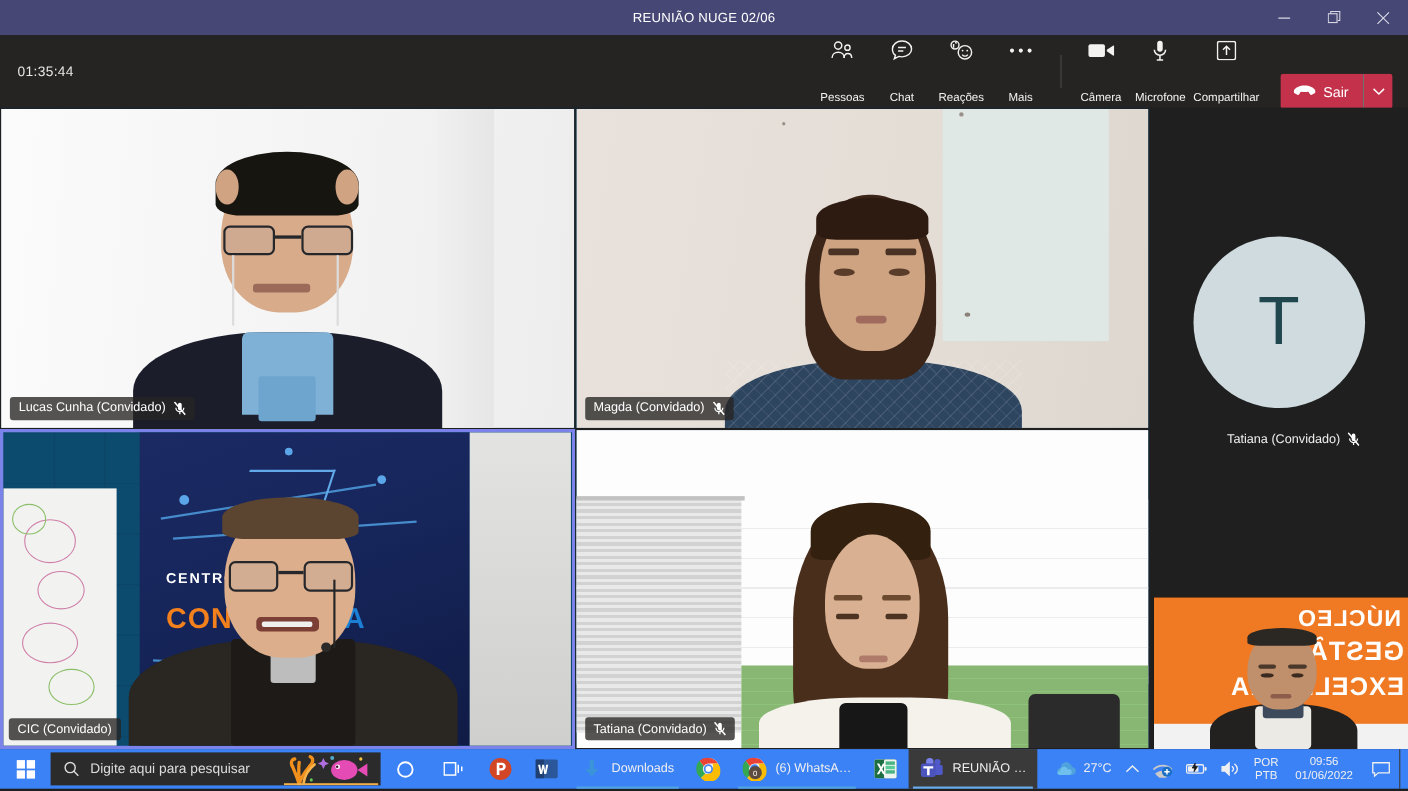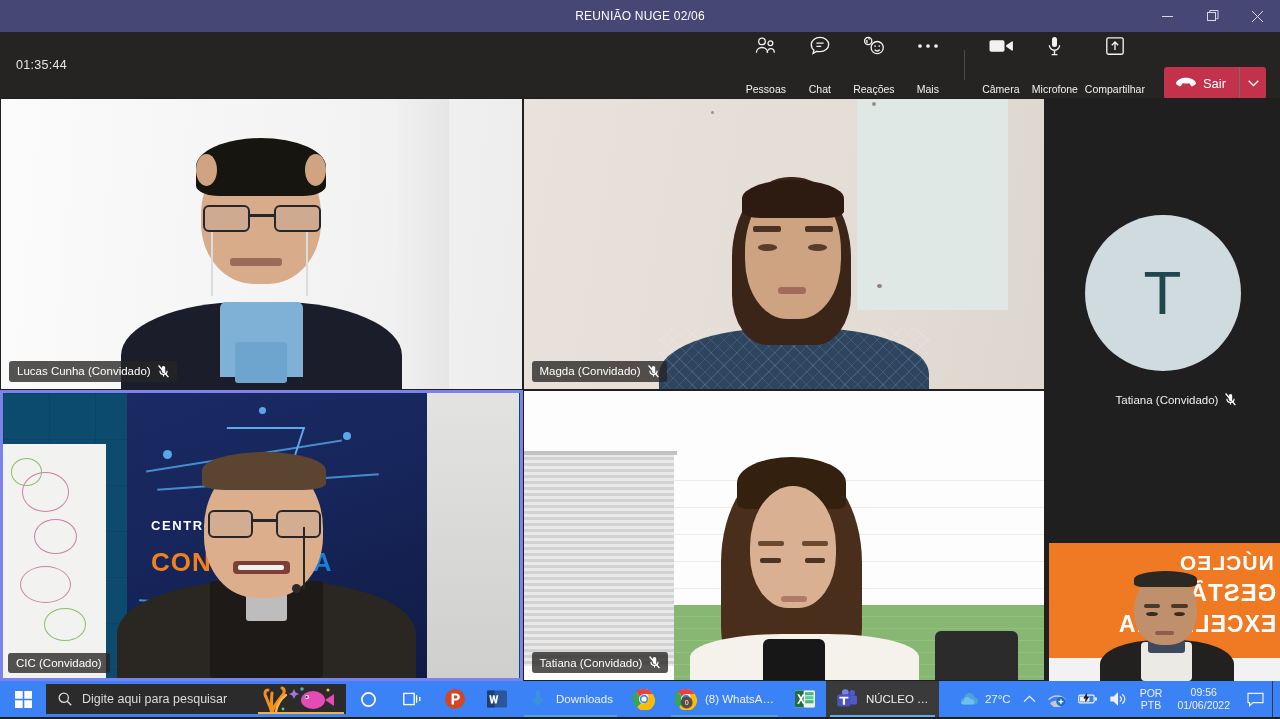--- a/index.html
+++ b/index.html
@@ -585,21 +585,21 @@
   <div class="tb-app open">
     <svg width="22" height="22" viewBox="0 0 22 22">
       <circle cx="11" cy="11" r="10" fill="#f4f4f4"></circle>
       <path d="M11 1a10 10 0 0 1 8.66 5H11a5 5 0 0 0-4.33 2.5L2.9 3.6A10 10 0 0 1 11 1z" fill="#ea4335"></path>
       <path d="M2.9 3.6l3.77 4.9A5 5 0 0 0 8.3 15.3L4.2 19.2A10 10 0 0 1 2.9 3.6z" fill="#34a853"></path>
       <path d="M19.66 6A10 10 0 0 1 4.2 19.2L8.3 15.3a5 5 0 0 0 6.6-4.3A5 5 0 0 0 14.4 6z" fill="#fbbc05"></path>
       <circle cx="11" cy="11" r="4.2" fill="#4285f4"></circle>
       <circle cx="11.6" cy="14.4" r="6" fill="#5d4b40"></circle>
       <text x="11.6" y="17.4" font-size="7" fill="#fff" text-anchor="middle" font-family="Liberation Sans, sans-serif">0</text>
     </svg>
-    <span class="al">(8) WhatsA…</span>
+    <span class="al">(6) WhatsA…</span>
   </div>
 
   <div class="tb-app">
     <svg width="22" height="22" viewBox="0 0 22 22">
       <rect x="1" y="2.5" width="20" height="17" rx="1.6" fill="#ffffff"></rect>
       <rect x="1" y="2.5" width="20" height="17" rx="1.6" fill="#1d6f42"></rect>
       <rect x="9.6" y="2.5" width="11.4" height="17" rx="1.4" fill="#ffffff" opacity=".92"></rect>
       <rect x="9.6" y="2.5" width="11.4" height="17" fill="#e8f3ec" opacity=".0"></rect>
       <path d="M3.2 6.2h2.1l1.7 3 1.7-3h2.1L8.1 11l2.8 4.8H8.8L7 12.6l-1.8 3.2H3.1L6 11z" fill="#fff"></path>
       <rect x="11.1" y="4.2" width="8.4" height="3.1" fill="#21a366" opacity=".8"></rect>
@@ -609,21 +609,21 @@
   </div>
 
   <div class="tb-app open focused">
     <svg width="22" height="22" viewBox="0 0 22 22">
       <circle cx="16.2" cy="4.8" r="2.9" fill="#5059c9"></circle>
       <rect x="11.6" y="7.4" width="9.4" height="9.2" rx="1.6" fill="#5059c9"></rect>
       <circle cx="9.3" cy="4.6" r="3.4" fill="#7b83eb"></circle>
       <rect x="1.2" y="6.2" width="13.4" height="12.2" rx="2" fill="#4b53bc"></rect>
       <path d="M3.4 8.7h9v1.9H9.1v6.1H6.8v-6.1H3.4z" fill="#fff"></path>
     </svg>
-    <span class="al">NÚCLEO …</span>
+    <span class="al">REUNIÃO …</span>
   </div>
 
   <div class="tray">
     <div class="tray-item">
       <svg width="19" height="14" viewBox="0 0 19 14">
         <path d="M5 12.6h9.1c2.2 0 3.9-1.7 3.9-3.7 0-1.9-1.5-3.5-3.5-3.6C13.9 2.9 11.8 1 9.2 1 6.5 1 4.3 3.1 4.3 5.7v.15C2.4 6.1 1 7.6 1 9.4c0 1.8 1.6 3.2 4 3.2z" fill="#4fa3dd"></path>
         <path d="M5 12.6h6.5c1.6 0 2.8-1.2 2.8-2.7 0-1.5-1.2-2.6-2.8-2.6-.3 0-.6.05-.85.15C10.2 6 8.9 5.1 7.4 5.1 5.4 5.1 3.8 6.7 3.8 8.6v.1C2.3 8.9 1.3 9.9 1.3 11c0 1 .9 1.6 3.7 1.6z" fill="#6fc0ec"></path>
       </svg>
       <span class="tray-txt">27°C</span>
     </div>

